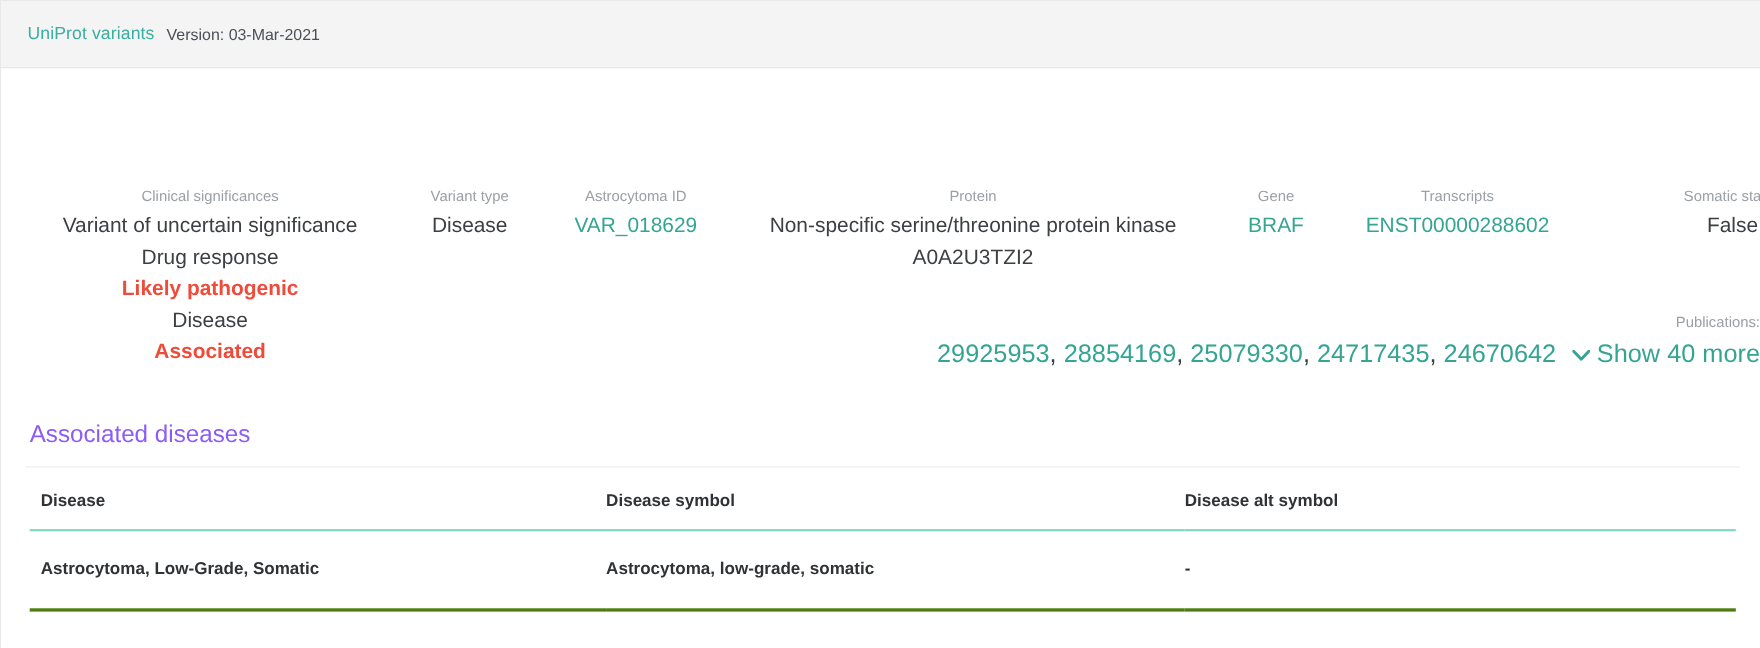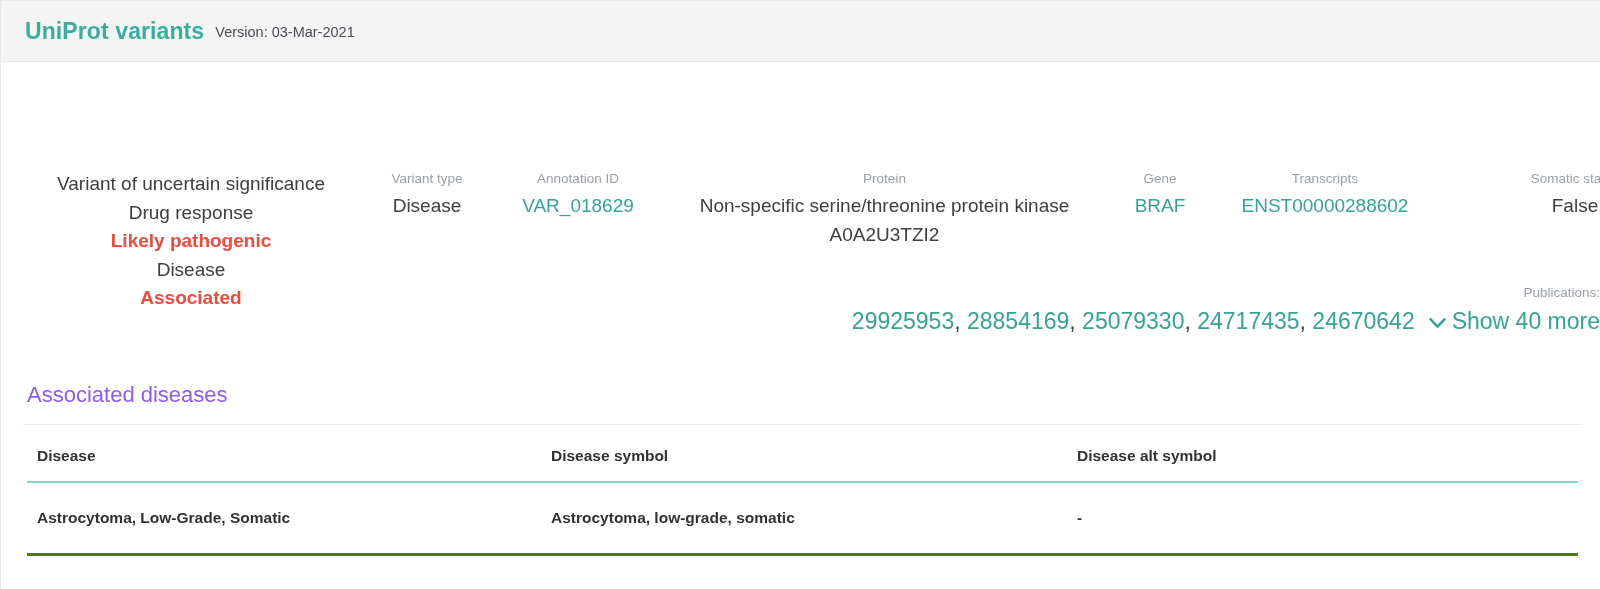--- a/index.html
+++ b/index.html
@@ -27,22 +27,22 @@
     height: 62px;
     background: #f4f4f5;
     border-top: 1px solid #e8e8ea;
     border-bottom: 1px solid #e8e8ea;
     display: flex;
     align-items: center;
     padding-left: 24px;
   }
   .header-title {
     color: #3aae9e;
-    font-size: 23px;
-    font-weight: 700;
+    font-size: 16px;
+    font-weight: 400;
     letter-spacing: 0.1px;
   }
   .header-version {
     color: #4a4f55;
     font-size: 14.5px;
     font-weight: 400;
     margin-left: 11px;
     position: relative;
     top: 1px;
   }
@@ -168,34 +168,35 @@
 <div class="card">
 
   <div class="card-header">
     <span class="header-title">UniProt variants</span>
     <span class="header-version">Version: 03-Mar-2021</span>
   </div>
 
   <div class="summary">
 
     <div class="sum-col col-clinical">
+      <div class="sum-label">Clinical significances</div>
       <div class="sum-value">Variant of uncertain significance</div>
       <div class="sum-value">Drug response</div>
       <div class="sum-value danger">Likely pathogenic</div>
       <div class="sum-value">Disease</div>
       <div class="sum-value danger">Associated</div>
     </div>
 
     <div class="sum-col col-vartype">
       <div class="sum-label">Variant type</div>
       <div class="sum-value">Disease</div>
     </div>
 
     <div class="sum-col col-annotid">
-      <div class="sum-label">Annotation ID</div>
+      <div class="sum-label">Astrocytoma ID</div>
       <div class="sum-value link">VAR_018629</div>
     </div>
 
     <div class="sum-col col-protein">
       <div class="sum-label">Protein</div>
       <div class="sum-value">Non-specific serine/threonine protein kinase</div>
       <div class="sum-value">A0A2U3TZI2</div>
     </div>
 
     <div class="sum-col col-gene">

